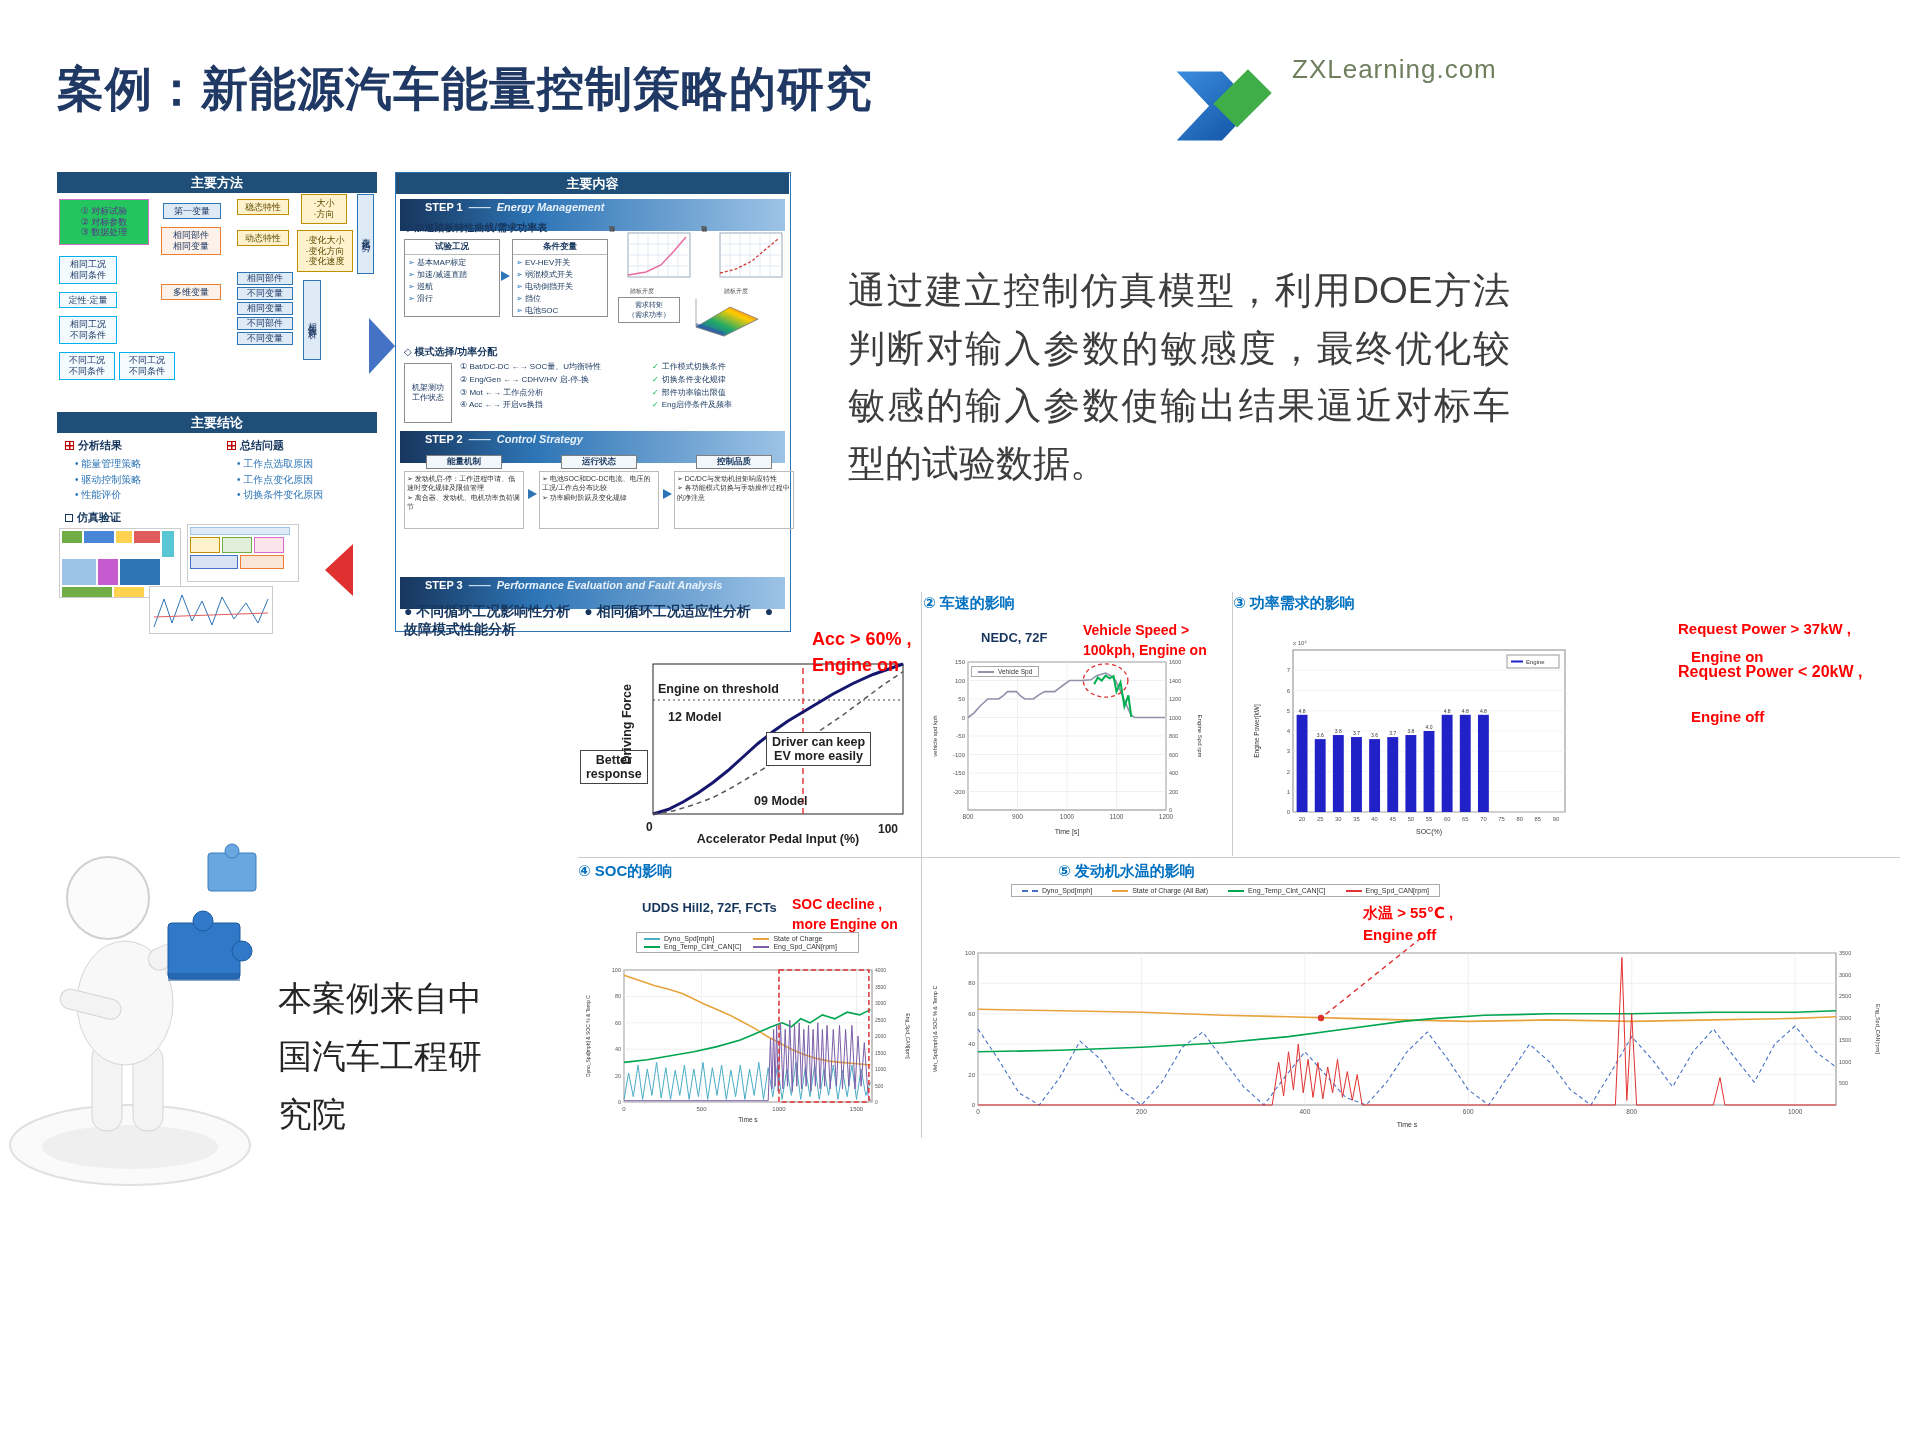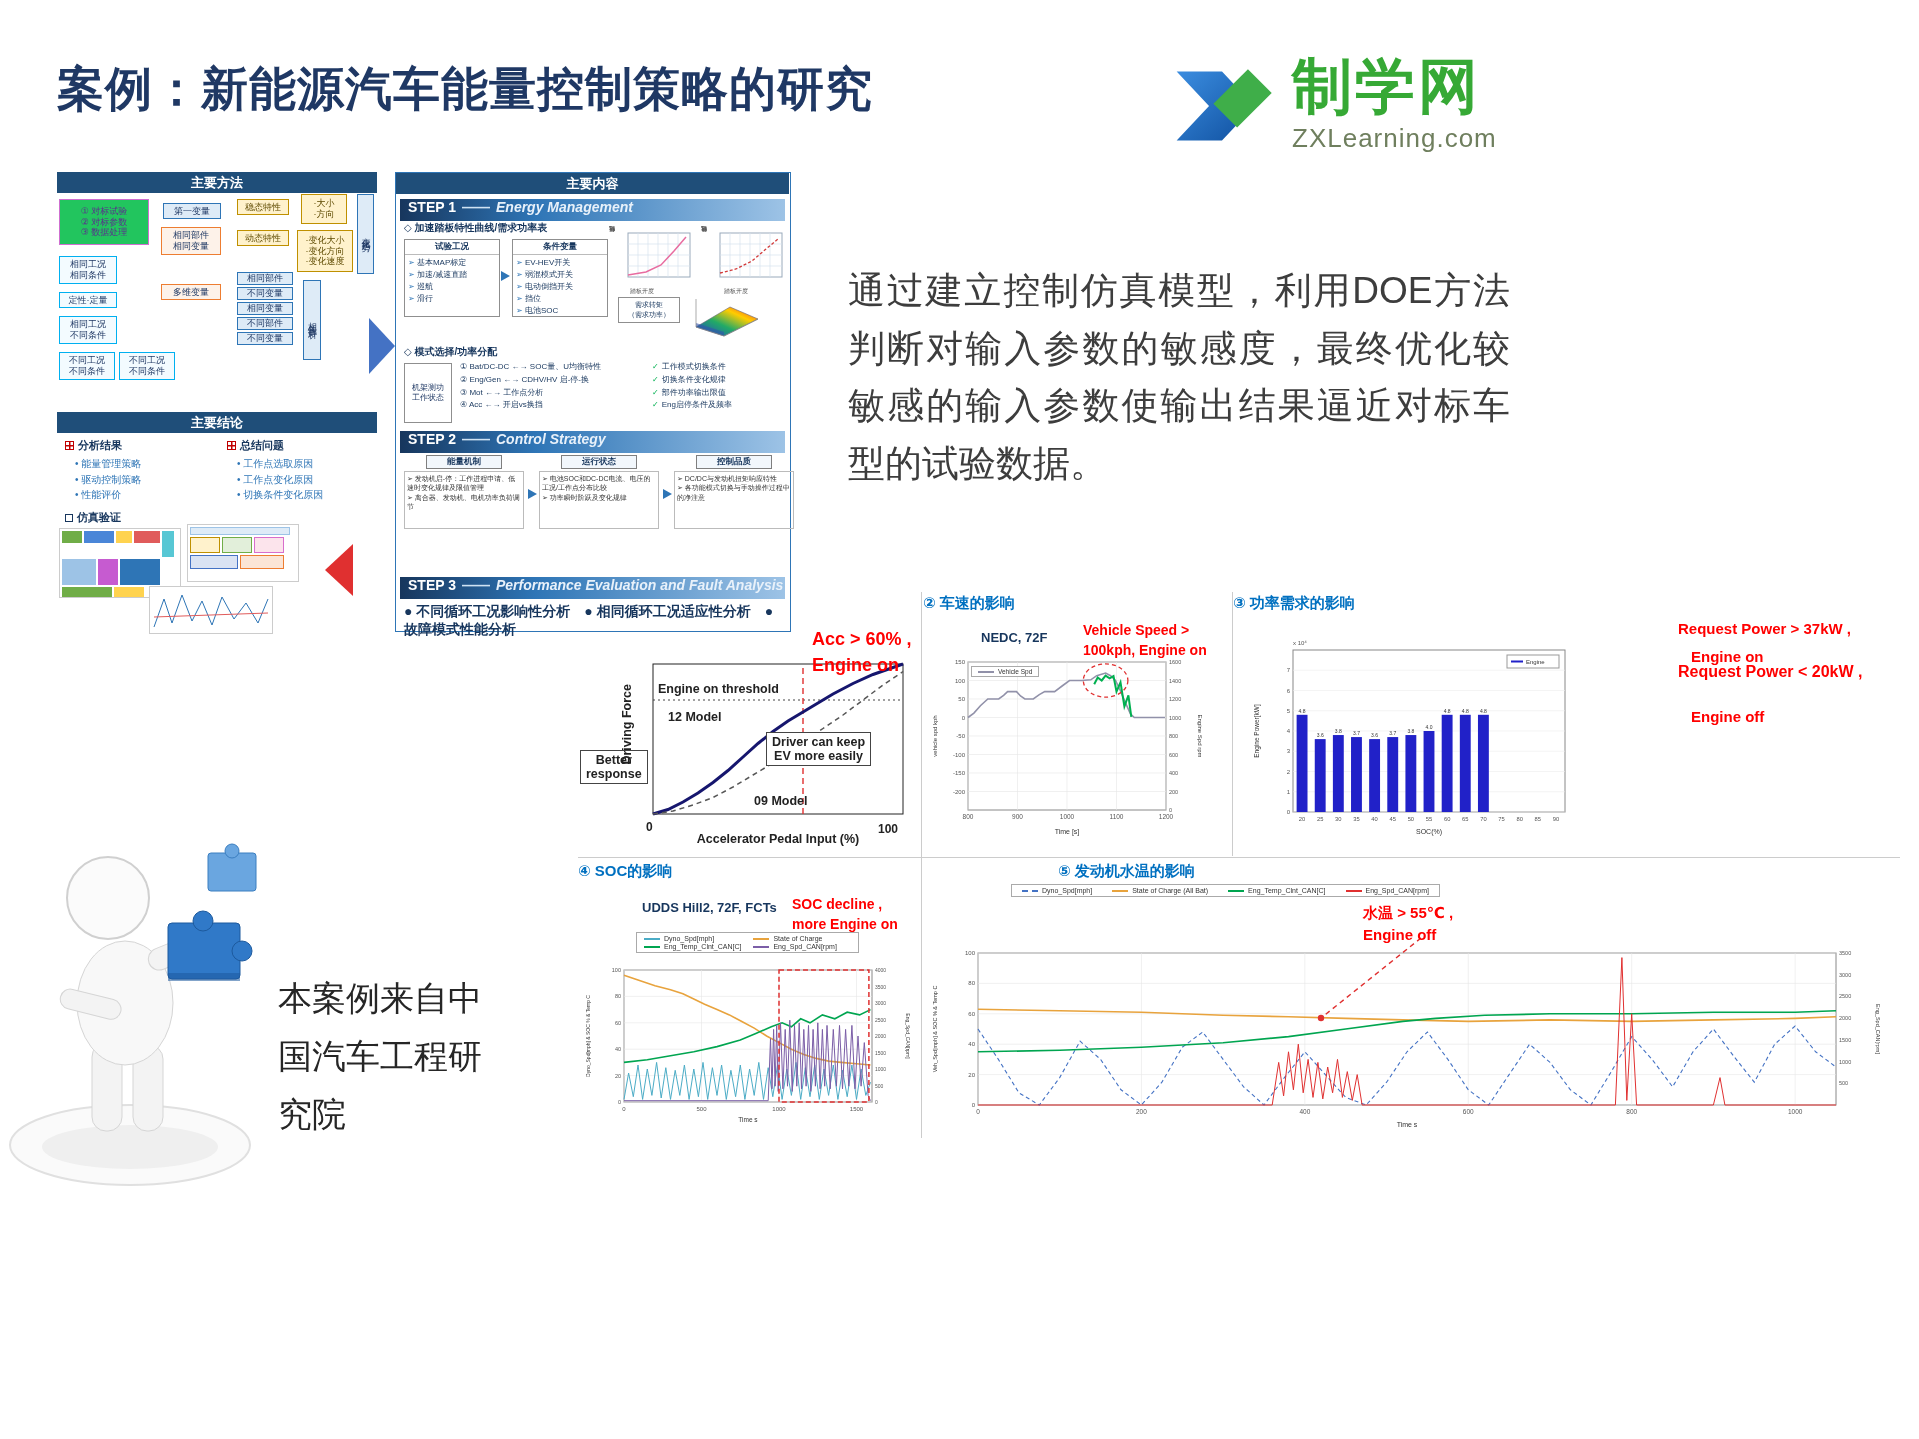--- a/index.html
+++ b/index.html
@@ -19,21 +19,21 @@
 .fbox{position:absolute;border:1px solid #999;background:#fff;font-size:9px;line-height:1.2;display:flex;align-items:center;justify-content:center;text-align:center;white-space:pre-line;color:#1f3864}
 .c-pink{border-color:#cf6fd0;background:#22c55e;color:#5b2d8e}
 .c-cyan{border-color:#00b0f0;background:#f3fbff}
 .c-blue{border-color:#2e75b6;background:#deebf7}
 .c-orange{border-color:#ed7d31;background:#fdf2e9}
 .c-yellow{border-color:#bf9000;background:#fff2cc;color:#5e4a00}
 .vtab{writing-mode:vertical-rl;letter-spacing:2px}
 .arrow-right{width:0;height:0;border-top:28px solid transparent;border-bottom:28px solid transparent;border-left:26px solid #4472c4}
 .arrow-left{width:0;height:0;border-top:26px solid transparent;border-bottom:26px solid transparent;border-right:28px solid #e03030}
 .content-panel{position:absolute;left:338px;top:0;width:396px;height:460px;border:1.5px solid #2e75b6;background:#fff}
-.step-bar{position:absolute;height:22px;background:linear-gradient(90deg,#17365d 0%,#2e75b6 35%,#9dc3e6 100%);color:#fff;font-size:14px;font-weight:bold;line-height:17px;padding-left:8px}
+.step-bar{position:absolute;height:32px;background:linear-gradient(90deg,#17365d 0%,#2e75b6 35%,#9dc3e6 100%);color:#fff;font-size:11px;font-weight:bold;line-height:17px;padding-left:25px}
 .step-bar .st-title{font-style:italic;color:#e8f1fa;margin-left:6px}
 .step-bar .st-dash{margin-left:6px;color:#cfe2f3}
 .sec-line{position:absolute;font-size:10px;font-weight:bold;color:#17365d}
 .lbox{position:absolute;border:1px solid #8f8f8f;font-size:8px;color:#17365d;background:#fff}
 .lbox .bt{font-weight:bold;text-align:center;border-bottom:1px solid #bbb;padding:1px 0;font-size:8.5px}
 .lbox ul{list-style:none;padding:2px 3px}
 .lbox li{line-height:1.5}
 .lbox li::before{content:"➢ ";color:#2e75b6}
 .chk{position:absolute;list-style:none}
 .chk li{font-size:8px;color:#17365d;line-height:1.6}
@@ -79,21 +79,20 @@
       <defs>
         <linearGradient id="lgb" x1="0" y1="0" x2="1" y2="1">
           <stop offset="0" stop-color="#3b8de0"></stop>
             <stop offset="1" stop-color="#0f4f9e"></stop>
         </linearGradient>
       </defs>
       <polygon points="8,18 50,18 80,50 50,82 8,82 38,50" fill="url(#lgb)"></polygon>
       <polygon points="42,48 74,16 96,38 64,70" fill="#3fae49"></polygon>
     </svg>
     <div>
-      <div class="logo-brand">制学网</div>
       <div class="logo-site">ZXLearning.com</div>
     </div>
   </div>
 
   <div class="abs diagram">
 
     <div class="hdr" style="left:0;top:0;width:320px">主要方法</div>
     <div class="fbox c-pink" style="left:2px;top:27px;width:90px;height:46px">① 对标试验
 ② 对标参数
 ③ 数据处理</div>

